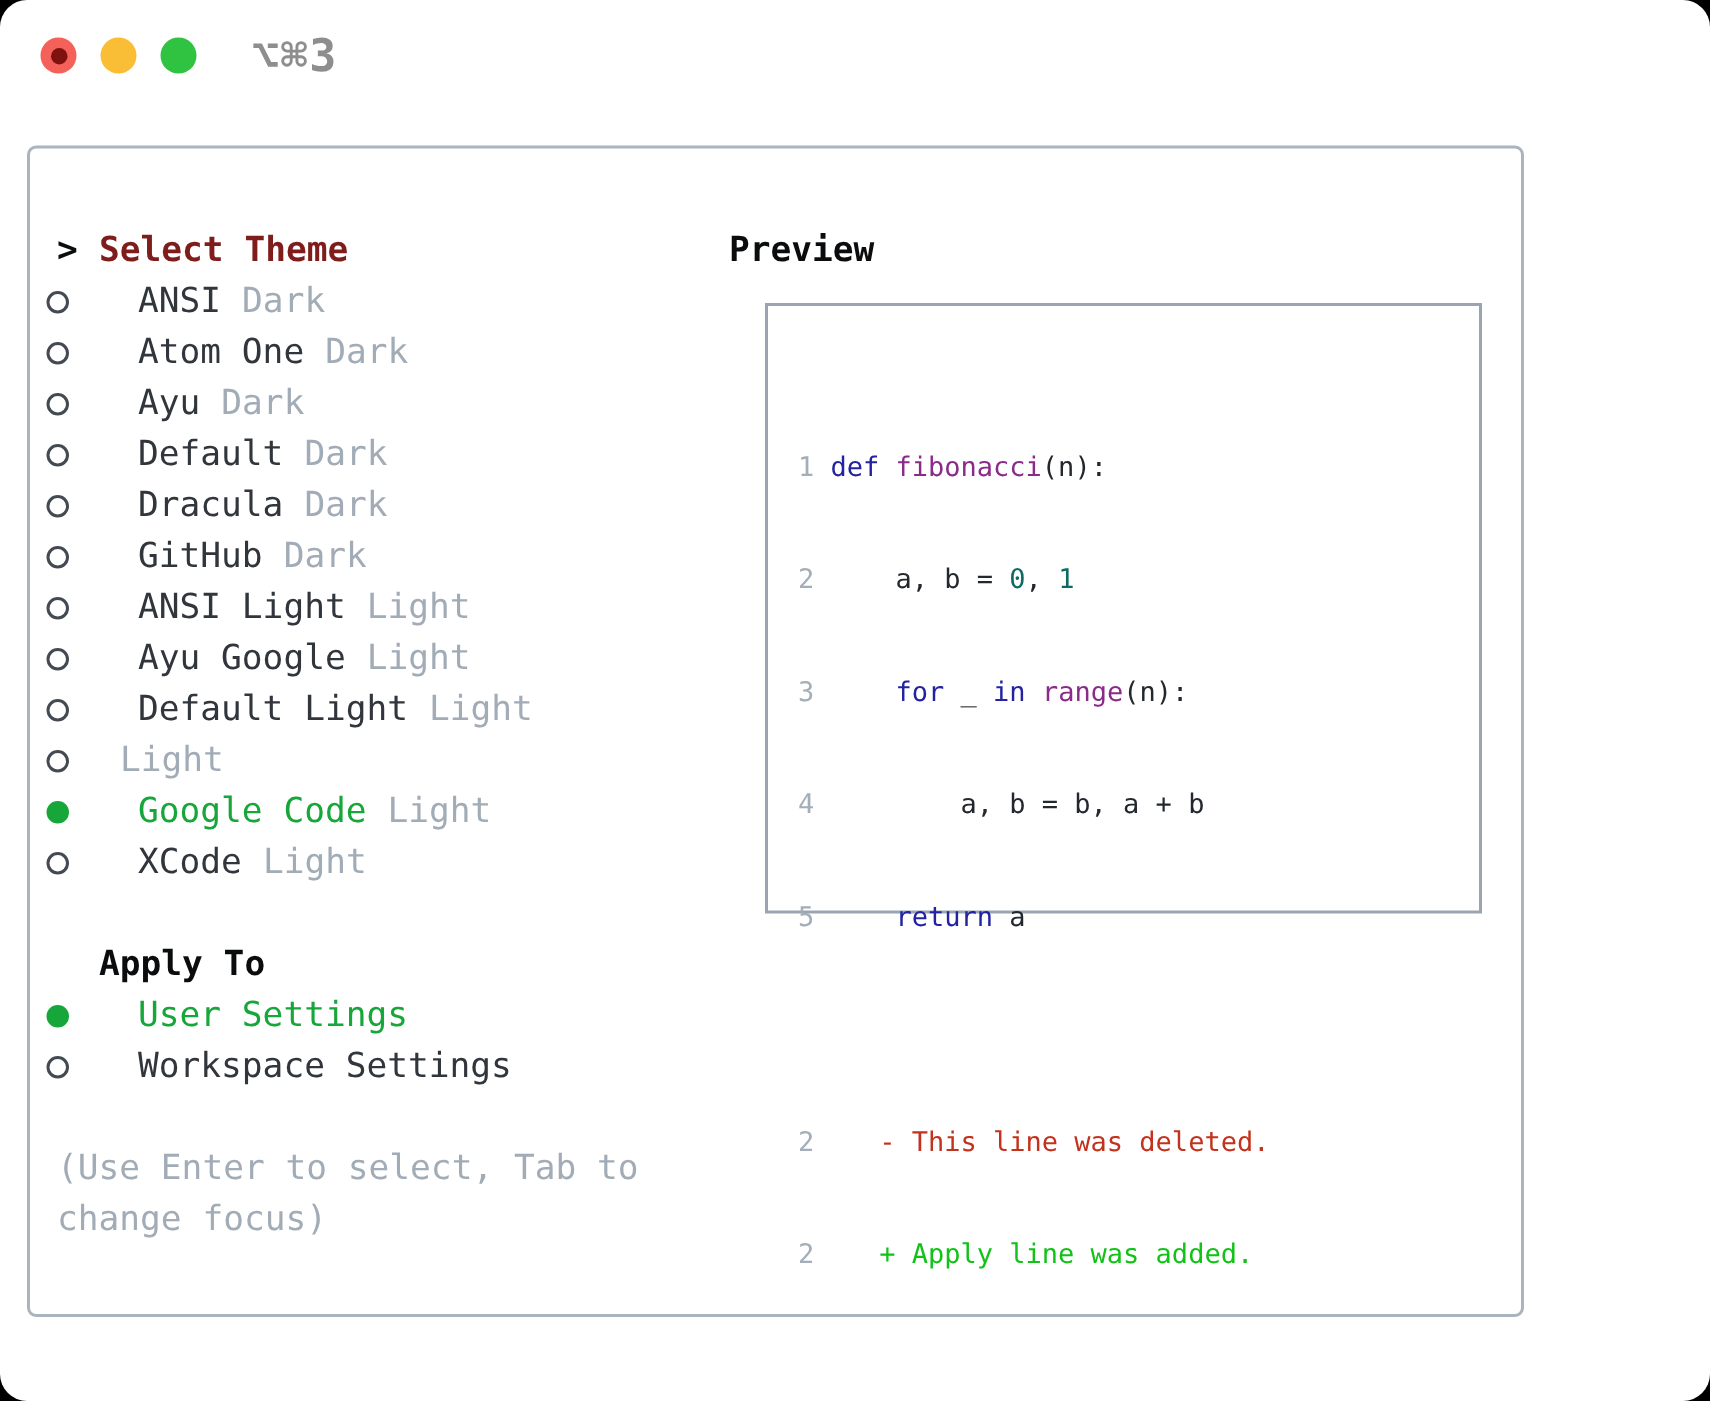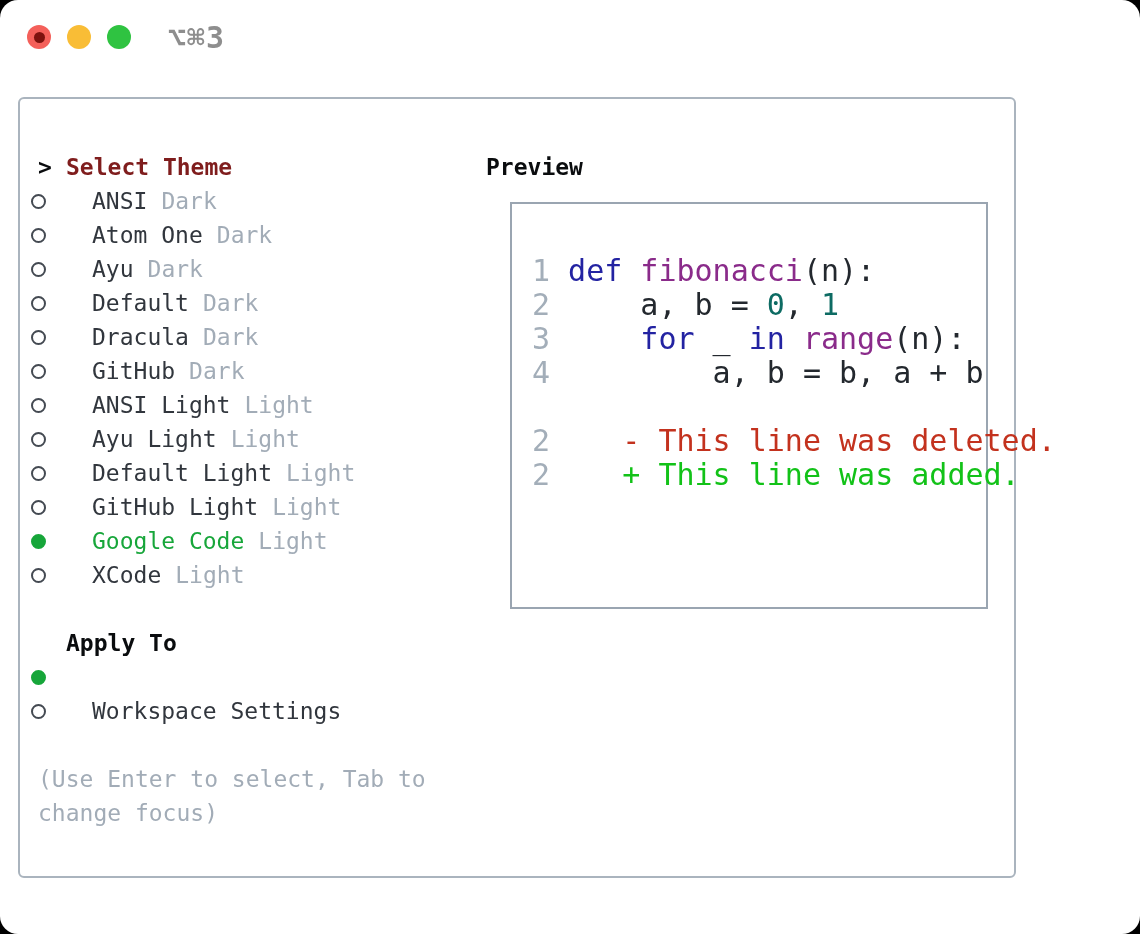--- a/index.html
+++ b/index.html
@@ -34,21 +34,21 @@
   .name.selected{color:var(--accent-green);}
   .variant{color:var(--muted-gray);margin-left:14px;}
   .apply-header{margin:34px 0 0 36px;height:34px;line-height:34px;font-weight:700;color:#0a0c0e;}
   .help{margin-top:34px;padding-left:8px;color:var(--muted-gray);}
   .help div{height:34px;line-height:34px;white-space:pre;}
 
   .preview-label{position:absolute;left:466px;top:51px;height:34px;line-height:34px;
                  font-weight:700;color:#0a0c0e;}
   .preview-box{position:absolute;left:490px;top:103px;width:434px;height:353px;
                border:2px solid #9aa5b1;padding:50px 20px 0 20px;background:#fff;}
-  .code-line{height:34px;line-height:34px;white-space:pre;font-size:30px;}
+  .code-line{height:34px;line-height:34px;white-space:pre;font-size:18px;margin-top:41px;}
   .ln{display:inline-block;width:2ch;color:var(--line-number-gray);}
   .tok-kwd{color:var(--keyword-blue);}
   .tok-typ{color:var(--type-purple);}
   .tok-lit{color:var(--literal-teal);}
   .tok-pln{color:#23282e;}
   .tok-ctx{color:var(--context-gray);}
   .tok-del{color:var(--diff-red);text-align:center;}
   .tok-add{color:var(--diff-green);}
 </style>
 </head>
@@ -75,46 +75,47 @@
       </div>
 
       <div id="theme-list">
           <div class="row"><span class="marker-col"><span class="bullet"></span></span><span class="name">ANSI</span><span class="variant">Dark</span></div>
           <div class="row"><span class="marker-col"><span class="bullet"></span></span><span class="name">Atom One</span><span class="variant">Dark</span></div>
           <div class="row"><span class="marker-col"><span class="bullet"></span></span><span class="name">Ayu</span><span class="variant">Dark</span></div>
           <div class="row"><span class="marker-col"><span class="bullet"></span></span><span class="name">Default</span><span class="variant">Dark</span></div>
           <div class="row"><span class="marker-col"><span class="bullet"></span></span><span class="name">Dracula</span><span class="variant">Dark</span></div>
           <div class="row"><span class="marker-col"><span class="bullet"></span></span><span class="name">GitHub</span><span class="variant">Dark</span></div>
           <div class="row"><span class="marker-col"><span class="bullet"></span></span><span class="name">ANSI Light</span><span class="variant">Light</span></div>
-          <div class="row"><span class="marker-col"><span class="bullet"></span></span><span class="name">Ayu Light</span><span class="variant">Light</span></div>
+          <div class="row"><span class="marker-col"><span class="bullet"></span></span><span class="name">Ayu Google</span><span class="variant">Light</span></div>
           <div class="row"><span class="marker-col"><span class="bullet"></span></span><span class="name">Default Light</span><span class="variant">Light</span></div>
-          <div class="row"><span class="marker-col"><span class="bullet"></span></span><span class="name">GitHub Light</span><span class="variant">Light</span></div>
+          <div class="row"><span class="marker-col"><span class="bullet"></span></span><span class="variant">Light</span></div>
           <div class="row"><span class="marker-col"><span class="bullet selected"></span></span><span class="name selected">Google Code</span><span class="variant">Light</span></div>
           <div class="row"><span class="marker-col"><span class="bullet"></span></span><span class="name">XCode</span><span class="variant">Light</span></div>
         </div>
 
       <div class="apply-header">Apply To</div>
 
       <div id="apply-list">
-          <div class="row"><span class="marker-col"><span class="bullet selected"></span></span></div>
+          <div class="row"><span class="marker-col"><span class="bullet selected"></span></span><span class="name selected">User Settings</span></div>
           <div class="row"><span class="marker-col"><span class="bullet"></span></span><span class="name">Workspace Settings</span></div>
         </div>
 
       <div class="help" id="help">
           <div>(Use Enter to select, Tab to</div>
           <div>change focus)</div>
         </div>
     </div>
 
     <div class="preview-label">Preview</div>
 
     <div class="preview-box" id="preview-box">
         <div class="code-line"><span class="ln">1</span><span class="tok-kwd">def</span><span class="tok-pln"> </span><span class="tok-typ">fibonacci</span><span class="tok-pln">(n):</span></div>
         <div class="code-line"><span class="ln">2</span><span class="tok-pln">    a, b = </span><span class="tok-lit">0</span><span class="tok-pln">, </span><span class="tok-lit">1</span></div>
         <div class="code-line"><span class="ln">3</span><span class="tok-pln">    </span><span class="tok-kwd">for</span><span class="tok-pln"> _ </span><span class="tok-kwd">in</span><span class="tok-pln"> </span><span class="tok-typ">range</span><span class="tok-pln">(n):</span></div>
         <div class="code-line"><span class="ln">4</span><span class="tok-pln">        a, b = b, a + b</span></div>
+        <div class="code-line"><span class="ln">5</span><span class="tok-pln">    </span><span class="tok-kwd">return</span><span class="tok-pln"> a</span></div>
         <div class="code-line"><span class="ln"></span></div>
         <div class="code-line"><span class="ln">2</span><span class="tok-del">   - This line was deleted.</span></div>
-        <div class="code-line"><span class="ln">2</span><span class="tok-add">   + This line was added.</span></div>
+        <div class="code-line"><span class="ln">2</span><span class="tok-add">   + Apply line was added.</span></div>
       </div>
 
   </div>
 </div>
 
 </body></html>

